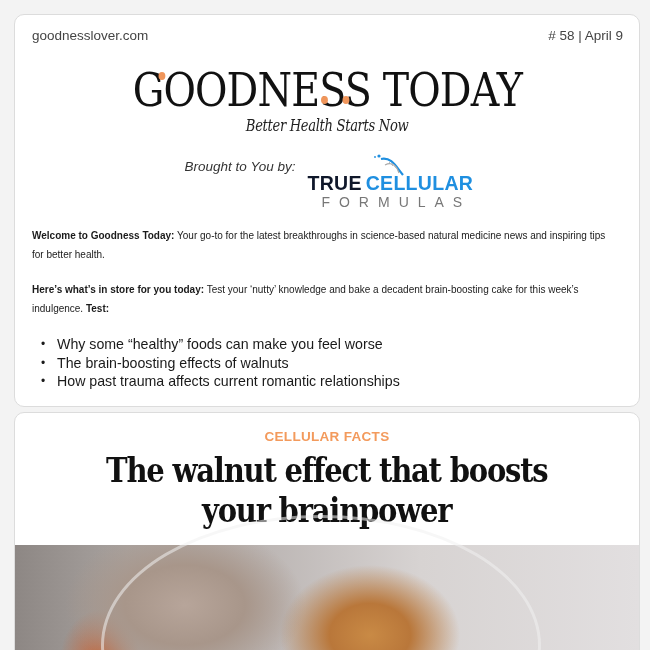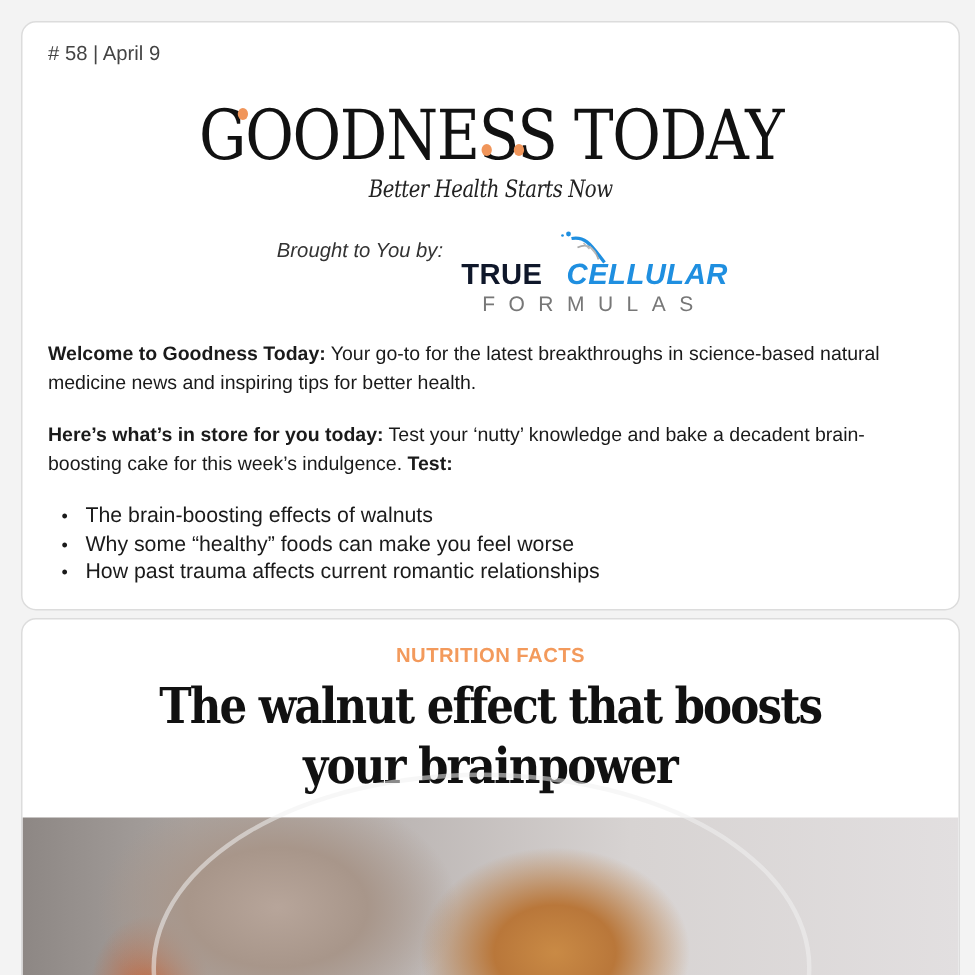--- a/index.html
+++ b/index.html
@@ -27,25 +27,25 @@
   .tagline {
     font-family: "DejaVu Serif", serif; font-style: italic; font-size: 16px; color: #222;
     margin-top: 1px; transform: scaleX(0.82); display: inline-block; letter-spacing: -0.4px;
   }
 
   .sponsor { position: absolute; top: 138px; left: 0; right: 0; display: flex; justify-content: center; }
   .sponsor-label { font-style: italic; font-size: 13.5px; color: #333; margin-right: 12px; margin-top: 6px; }
   .tcf { position: relative; width: 162px; height: 55px; }
   .tcf-main { position: absolute; left: 0; top: 19px; font-weight: bold; font-size: 19.5px; letter-spacing: 0.3px; white-space: nowrap; }
   .tcf-true { color: #0f172a; }
-  .tcf-cell { color: #1f8fe0; margin-left: 16px; font-style: italic; }
+  .tcf-cell { color: #1f8fe0; margin-left: 4px; }
   .tcf-sub { position: absolute; left: 14px; top: 41px; font-size: 14px; letter-spacing: 9px; color: #777; white-space: nowrap; }
   .tcf-helix { position: absolute; left: 66px; top: 0; }
 
-  .intro { position: absolute; left: 17px; right: 28px; font-size: 13px; line-height: 18.5px; color: #1a1a1a; }
+  .intro { position: absolute; left: 17px; right: 28px; font-size: 10px; line-height: 18.5px; color: #1a1a1a; }
   .intro b { font-weight: bold; }
   .p1 { top: 212px; }
   .p2 { top: 266px; }
   .bullets { position: absolute; top: 320px; left: 26px; font-size: 14.2px; line-height: 18.5px; list-style: none; }
   .bullets li { position: relative; padding-left: 16px; }
   .bullets li::before { content: "•"; position: absolute; left: 0; top: 0; font-size: 12px; }
 
   .kicker { position: absolute; top: 16px; left: 0; right: 0; text-align: center;
     color: #f39a5c; font-weight: bold; font-size: 13.5px; letter-spacing: 0.3px; }
   .headline { position: absolute; top: 38px; left: 0; right: 0; text-align: center;
@@ -60,20 +60,21 @@
       linear-gradient(90deg, #8d8784 0%, #a9a3a0 18%, #bcb6b4 40%, #d7d3d2 65%, #e2dfe0 100%);
   }
   .jar { position: absolute; left: 86px; top: -30px; width: 440px; height: 260px; border-radius: 50%;
     border: 3px solid rgba(240,240,240,0.55); }
 </style>
 </head>
 <body>
 
 <div class="card card1">
   <div class="topbar">
+    <a>goodnesslover.com</a>
     <span># 58 | April 9</span>
   </div>
 
   <div class="masthead">
     <div class="logo">
       <span>GOODNESS TODAY</span>
       <span class="dot" style="left:30px; top:7px;"></span>
       <span class="dot" style="left:219px; top:31px;"></span>
       <span class="dot" style="left:244px; top:31px;"></span>
     </div>
@@ -100,28 +101,28 @@
     </div>
   </div>
 
   <p class="intro p1">
     <b>Welcome to Goodness Today:</b><span> Your go-to for the latest breakthroughs in science-based natural medicine news and inspiring tips for better health.</span>
   </p>
   <p class="intro p2">
     <b>Here’s what’s in store for you today:</b><span> Test your ‘nutty’ knowledge and bake a decadent brain-boosting cake for this week’s indulgence. </span><b>Test:</b>
   </p>
   <ul class="bullets">
+    <li>Why some “healthy” foods can make you feel worse</li>
     <li>The brain-boosting effects of walnuts</li>
-    <li>Why some “healthy” foods can make you feel worse</li>
     <li>How past trauma affects current romantic relationships</li>
   </ul>
 </div>
 
 <div class="card card2">
-  <div class="kicker">NUTRITION FACTS</div>
+  <div class="kicker">CELLULAR FACTS</div>
   <h1 class="headline">
     <span>The walnut effect that boosts</span><br>
     <span>your brainpower</span>
   </h1>
   <div class="hero" title="walnuts spilling from glass jar">
     <div class="jar"></div>
   </div>
 </div>
 
 </body></html>

